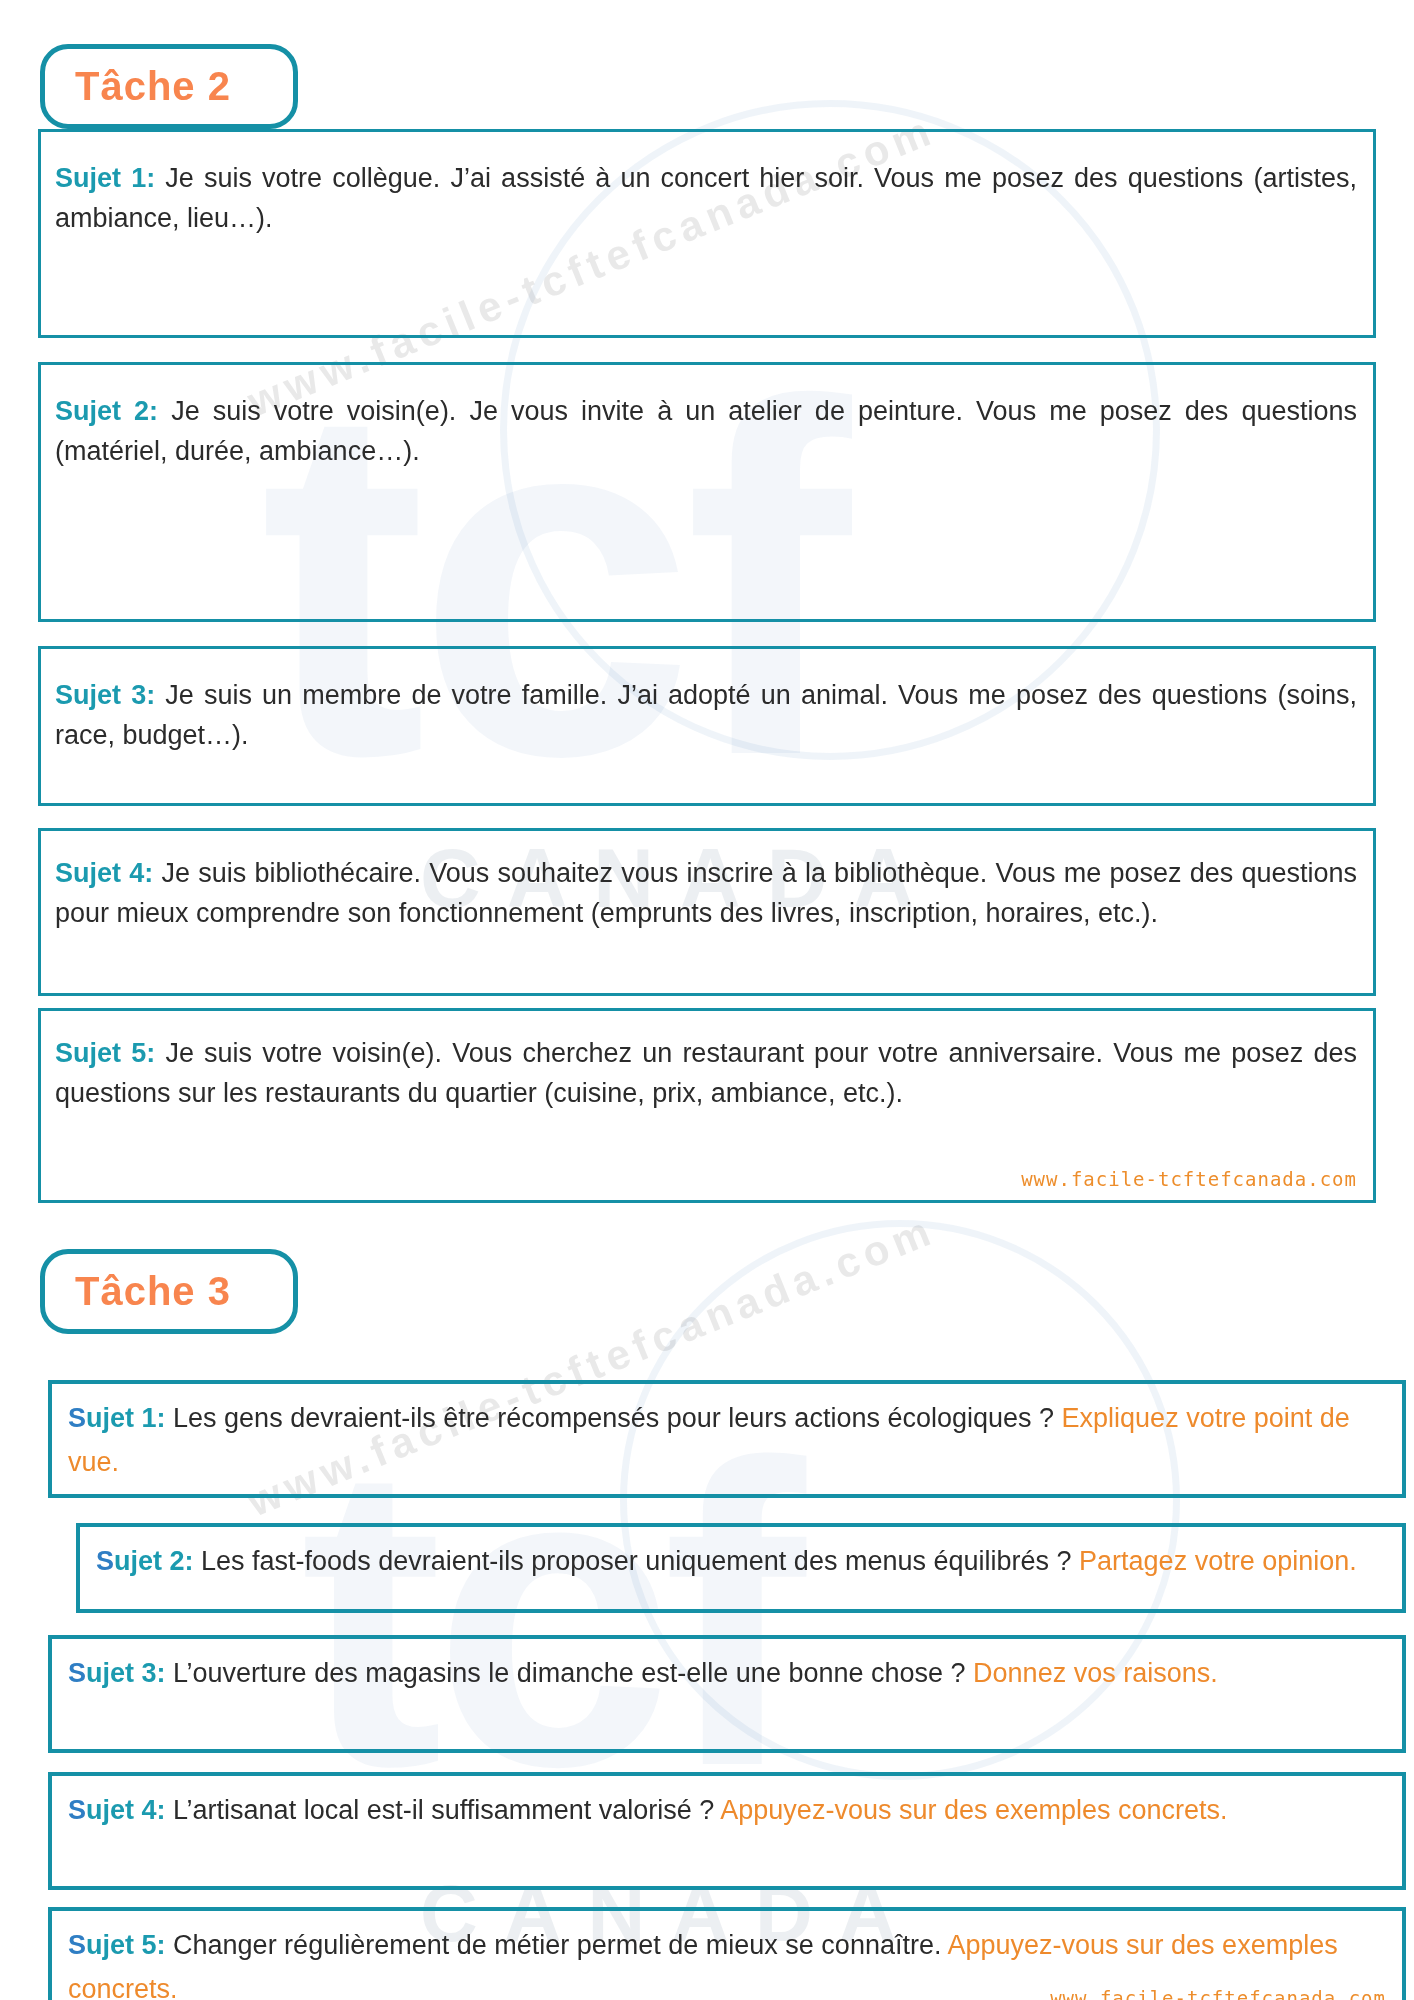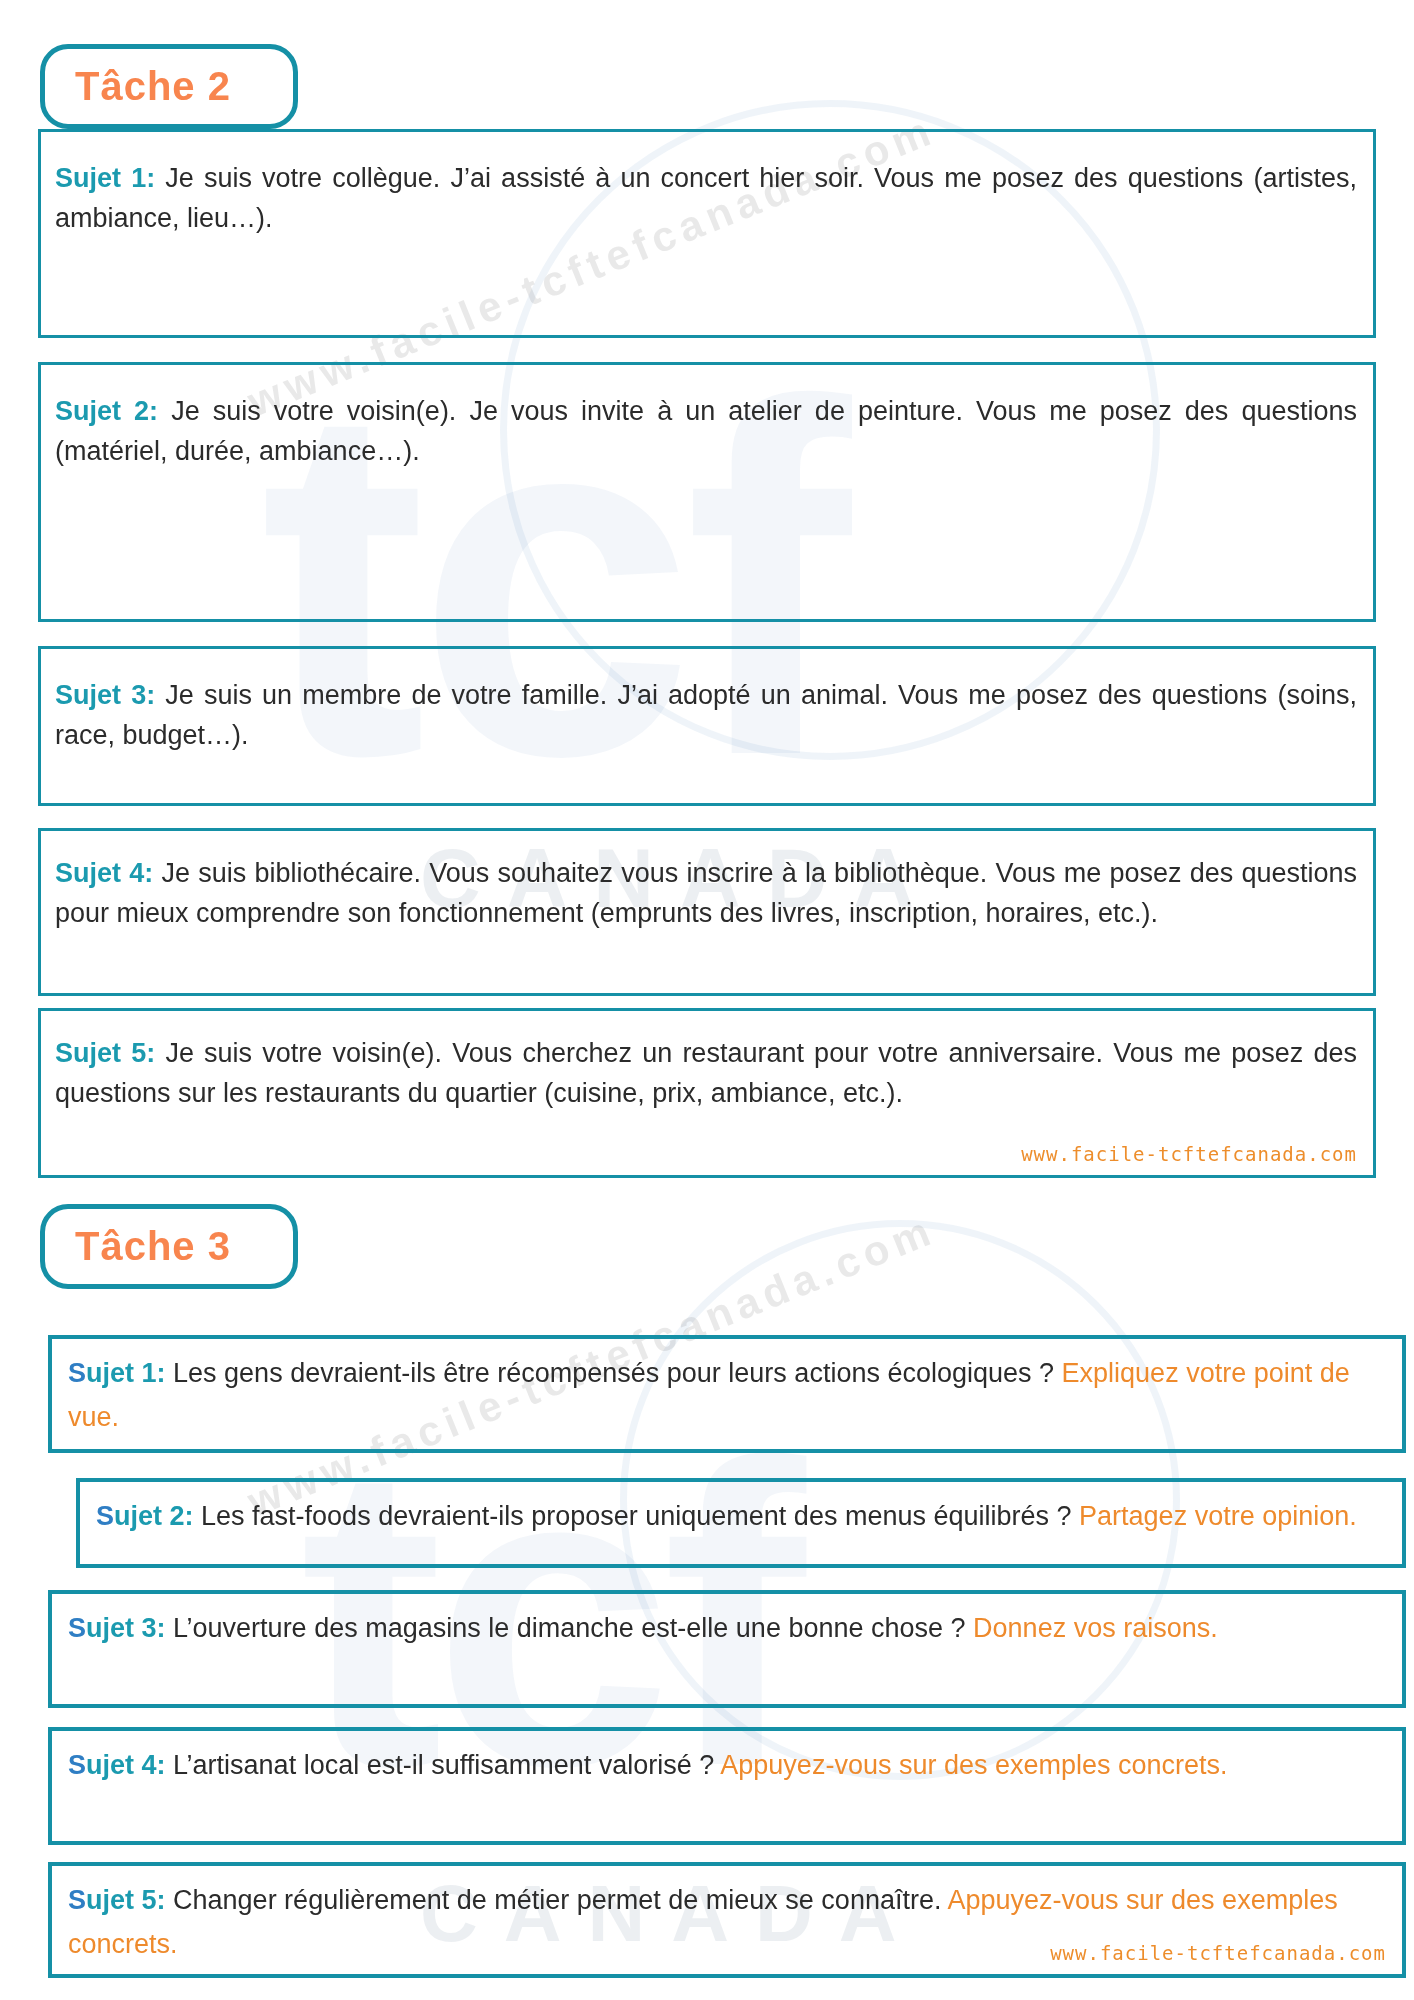--- a/index.html
+++ b/index.html
@@ -79,29 +79,29 @@
     <div class="box" style="height:160px; margin-bottom:22px;">
       <p><span class="lbl">Sujet 3:</span>
         <span>Je suis un membre de votre famille. J’ai adopté un animal. Vous me posez des questions (soins, race, budget…).</span></p>
     </div>
 
     <div class="box" style="height:168px; margin-bottom:12px; padding-top:22px;">
       <p><span class="lbl">Sujet 4:</span>
         <span>Je suis bibliothécaire. Vous souhaitez vous inscrire à la bibliothèque. Vous me posez des questions pour mieux comprendre son fonctionnement (emprunts des livres, inscription, horaires, etc.).</span></p>
     </div>
 
-    <div class="box" style="height:170px; padding-top:22px;">
+    <div class="box" style="height:195px; padding-top:22px;">
       <p><span class="lbl">Sujet 5:</span>
         <span>Je suis votre voisin(e). Vous cherchez un restaurant pour votre anniversaire. Vous me posez des questions sur les restaurants du quartier (cuisine, prix, ambiance, etc.).</span></p>
       <div class="footer-url">www.facile-tcftefcanada.com</div>
     </div>
 
   </div>
 
-  <div class="badge-row" style="padding-top:26px;">
+  <div class="badge-row" style="padding-top:46px;">
     <div class="badge">
       <span>Tâche 3</span>
     </div>
   </div>
 
   <div class="t3-boxes" style="margin-top:46px;">
 
     <div class="box" style="height:118px; margin-bottom:25px;">
       <p><span class="lbl-init">S</span><span class="lbl">ujet 1:</span>
         <span>Les gens devraient-ils être récompensés pour leurs actions écologiques ?</span>

